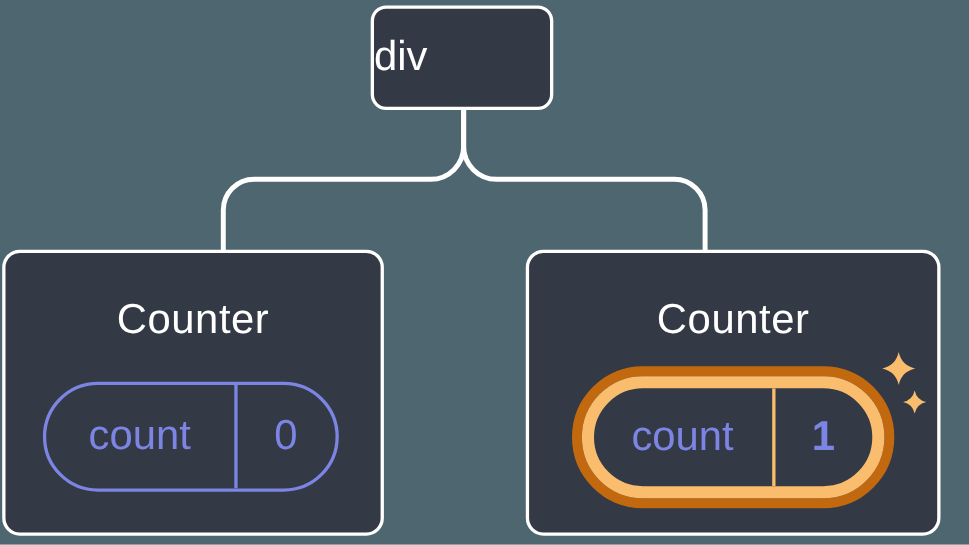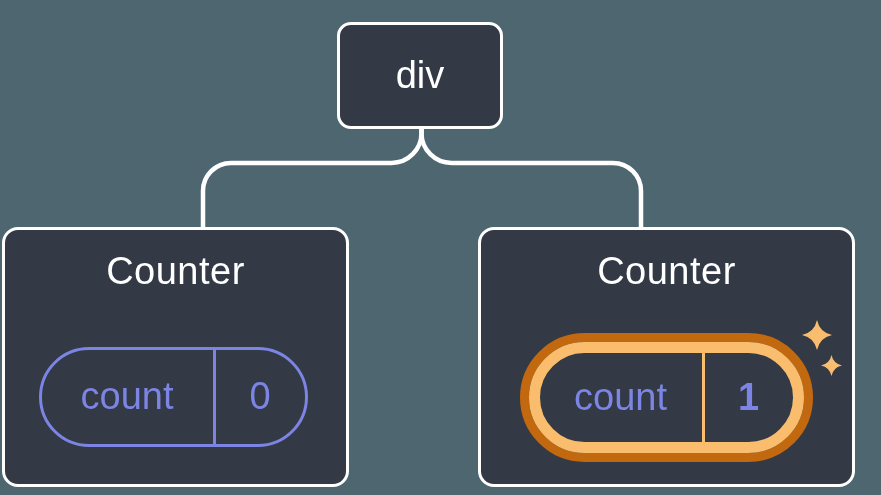--- a/index.html
+++ b/index.html
@@ -17,39 +17,38 @@
     width: 881px; height: 495px;
     pointer-events: none;
   }
   .node-box {
     position: absolute;
     box-sizing: border-box;
     background: #333945;
     border: 3.5px solid #FFFFFF;
   }
   .root-node {
-    left: 337px; top: 22px;
-    width: 166px; height: 107px;
+    left: 337px; top: 5px;
+    width: 166px; height: 95px;
     border-radius: 14px;
     display: flex;
     align-items: center;
-    justify-content: center;
     color: #FFFFFF;
     font-size: 38px;
     font-weight: 500;
   }
   .card {
     top: 227px;
     height: 260px;
     border-radius: 16px;
   }
   .card-left  { left: 2px;   width: 347px; }
   .card-right { left: 478px; width: 377px; }
   .card-title {
-    margin-top: 20px;
+    margin-top: 40px;
     text-align: center;
     color: #FFFFFF;
     font-size: 38px;
     font-weight: 500;
     letter-spacing: 0.5px;
   }
   .state-pill {
     position: absolute;
     left: 33.5px; top: 116.5px;
     width: 269px; height: 100px;

